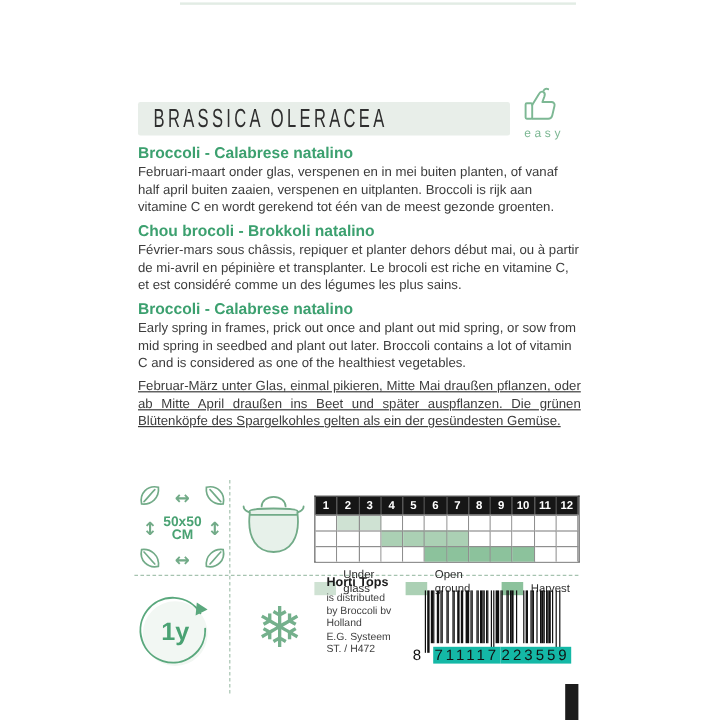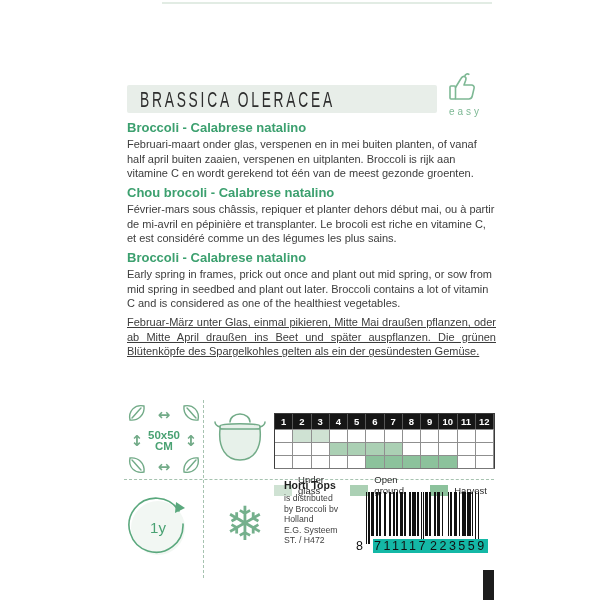--- a/index.html
+++ b/index.html
@@ -1,17 +1,17 @@
 <!DOCTYPE html>
 <html><head>
 <meta charset="utf-8">
 <style>
   html,body{margin:0;padding:0;background:#fff;}
   .sheet{position:relative;width:496px;height:600px;background:#ffffff;overflow:hidden;
-         font-family:"Liberation Sans",sans-serif;color:#3a3a3a;margin-left:12px;}
+         font-family:"Liberation Sans",sans-serif;color:#3a3a3a;}
   .topline{position:absolute;left:150px;top:2px;width:330px;height:2px;background:#e2ece4;}
 
   
   .header-bar{position:absolute;left:115px;top:85px;width:310px;height:28px;background:#e8eee9;
               border-radius:2px;display:flex;align-items:center;}
   .botanical{font-size:15px;color:#2e2e2e;letter-spacing:3px;font-weight:400;
              transform:scale(.92,1.45);transform-origin:left center;margin-left:13px;white-space:nowrap;}
   .easy-badge{position:absolute;left:430px;top:72px;width:40px;text-align:right;}
   .easy-badge svg{display:block;margin:0 auto;}
   .easy-label{font-size:10px;color:#7db894;letter-spacing:3px;margin-top:0;}
@@ -40,21 +40,21 @@
   .cal-head{background:#161616;color:#fff;font-size:9.5px;font-weight:bold;text-align:center;
             padding:2px 0 2px 0;border-right:1px solid #555;}
   .cal-cell{height:12px;border-right:1px solid #8f8f8f;border-top:1px solid #8f8f8f;background:#fff;}
   .legend{display:flex;align-items:flex-end;margin-top:5px;gap:6px;}
   .legend .sw{width:24px;height:11px;display:inline-block;}
   .legend .lab{font-size:9.5px;color:#2c2c2c;margin-right:8px;}
 
   
   .oneyear{position:absolute;left:111px;top:492px;width:70px;height:70px;}
   .oneyear .num{position:absolute;left:0;top:0;width:70px;height:70px;display:flex;align-items:center;
-                justify-content:center;color:#4aa273;font-size:15px;font-weight:normal;}
+                justify-content:center;color:#4aa273;font-size:21px;font-weight:bold;}
   .snowflake{position:absolute;left:205px;top:496px;width:56px;height:56px;color:#74b08c;
              font-family:"DejaVu Sans",sans-serif;font-size:47px;line-height:56px;text-align:center;}
 
   
   .distrib{position:absolute;left:272px;top:479px;width:80px;}
   .distrib .name{font-size:10.5px;font-weight:bold;color:#1d1d1d;margin-bottom:2px;}
   .distrib .line{font-size:8.7px;line-height:10.6px;color:#3f3f3f;}
 
   
   .barcode{position:absolute;left:354px;top:492px;width:130px;}
@@ -91,21 +91,21 @@
       </svg>
     </span>
     <div class="easy-label">easy</div>
   </div>
 
   <div class="section" style="top:120px;">
     <p class="sec-title">Broccoli - Calabrese natalino</p>
     <p class="sec-body">Februari-maart onder glas, verspenen en in mei buiten planten, of vanaf half april buiten zaaien, verspenen en uitplanten. Broccoli is rijk aan vitamine C en wordt gerekend tot één van de meest gezonde groenten.</p>
   </div>
   <div class="section" style="top:185px;">
-    <p class="sec-title">Chou brocoli - Calabrese natalino</p>
+    <p class="sec-title">Chou brocoli - Brokkoli natalino</p>
     <p class="sec-body">Février-mars sous châssis, repiquer et planter dehors début mai, ou à partir de mi-avril en pépinière et transplanter. Le brocoli est riche en vitamine C, et est considéré comme un des légumes les plus sains.</p>
   </div>
   <div class="section" style="top:250px;">
     <p class="sec-title">Broccoli - Calabrese natalino</p>
     <p class="sec-body">Early spring in frames, prick out once and plant out mid spring, or sow from mid spring in seedbed and plant out later. Broccoli contains a lot of vitamin C and is considered as one of the healthiest vegetables.</p>
   </div>
   <div class="section" style="top:315px;">
     <p class="sec-body just">Februar-März unter Glas, einmal pikieren, Mitte Mai draußen pflanzen, oder ab Mitte April draußen ins Beet und später auspflanzen. Die grünen Blütenköpfe des Spargelkohles gelten als ein der gesündesten Gemüse.</p>
   </div>
 

